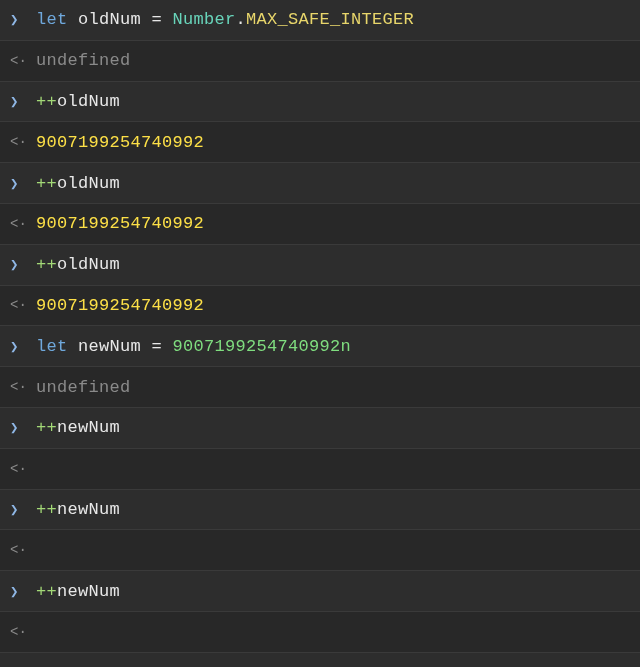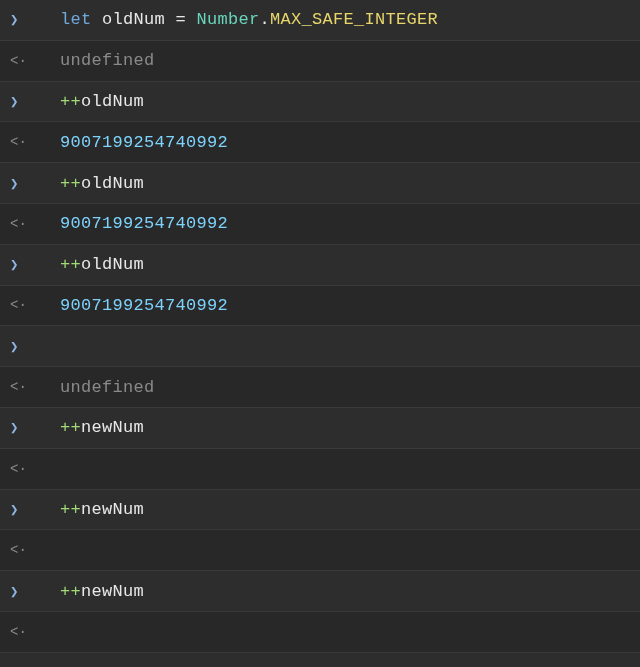--- a/index.html
+++ b/index.html
@@ -34,30 +34,29 @@
     justify-content: flex-start;
     font-size: 14px;
     color: #8a8a8a;
   }
   .gutter.input-caret { color: #8fb7e6; }
   .gutter.prompt-caret { color: #4a9eff; font-size: 17px; }
   .content {
     flex: 1;
     white-space: pre;
     letter-spacing: 0.3px;
-    margin-left: 24px;
   }
   .tok-keyword { color: #6fa8dc; }          
   .tok-ident   { color: #e8e8e8; }
   .tok-op      { color: #e8e8e8; }
   .tok-punct   { color: #e8e8e8; }
   .tok-class   { color: #68d4ba; }          
   .tok-const   { color: #e8d66b; }          
   .tok-undef   { color: #8a8a8a; }
-  .tok-number  { color: #7dd3fc; }          
+  .tok-number  { color: #fde047; }          
   .tok-bigint  { color: #7fdd7f; }          
   .tok-preop   { color: #a3d977; }          
 </style>
 </head>
 <body>
 
 <div class="console" id="console-root">
     <div class="row input-row">
       <div class="gutter input-caret">❯</div>
       <div class="content"><span class="tok-keyword">let </span><span class="tok-ident">oldNum </span><span class="tok-op">= </span><span class="tok-class">Number</span><span class="tok-punct">.</span><span class="tok-const">MAX_SAFE_INTEGER</span></div>
@@ -85,20 +84,21 @@
     <div class="row input-row">
       <div class="gutter input-caret">❯</div>
       <div class="content"><span class="tok-preop">++</span><span class="tok-ident">oldNum</span></div>
     </div>
     <div class="row output-row">
       <div class="gutter ">&lt;·</div>
       <div class="content"><span class="tok-number">9007199254740992</span></div>
     </div>
     <div class="row input-row">
       <div class="gutter input-caret">❯</div>
+      <div class="content"><span class="tok-keyword">let </span><span class="tok-ident">newNum </span><span class="tok-op">= </span><span class="tok-bigint">9007199254740992n</span></div>
     </div>
     <div class="row output-row">
       <div class="gutter ">&lt;·</div>
       <div class="content"><span class="tok-undef">undefined</span></div>
     </div>
     <div class="row input-row">
       <div class="gutter input-caret">❯</div>
       <div class="content"><span class="tok-preop">++</span><span class="tok-ident">newNum</span></div>
     </div>
     <div class="row output-row">

